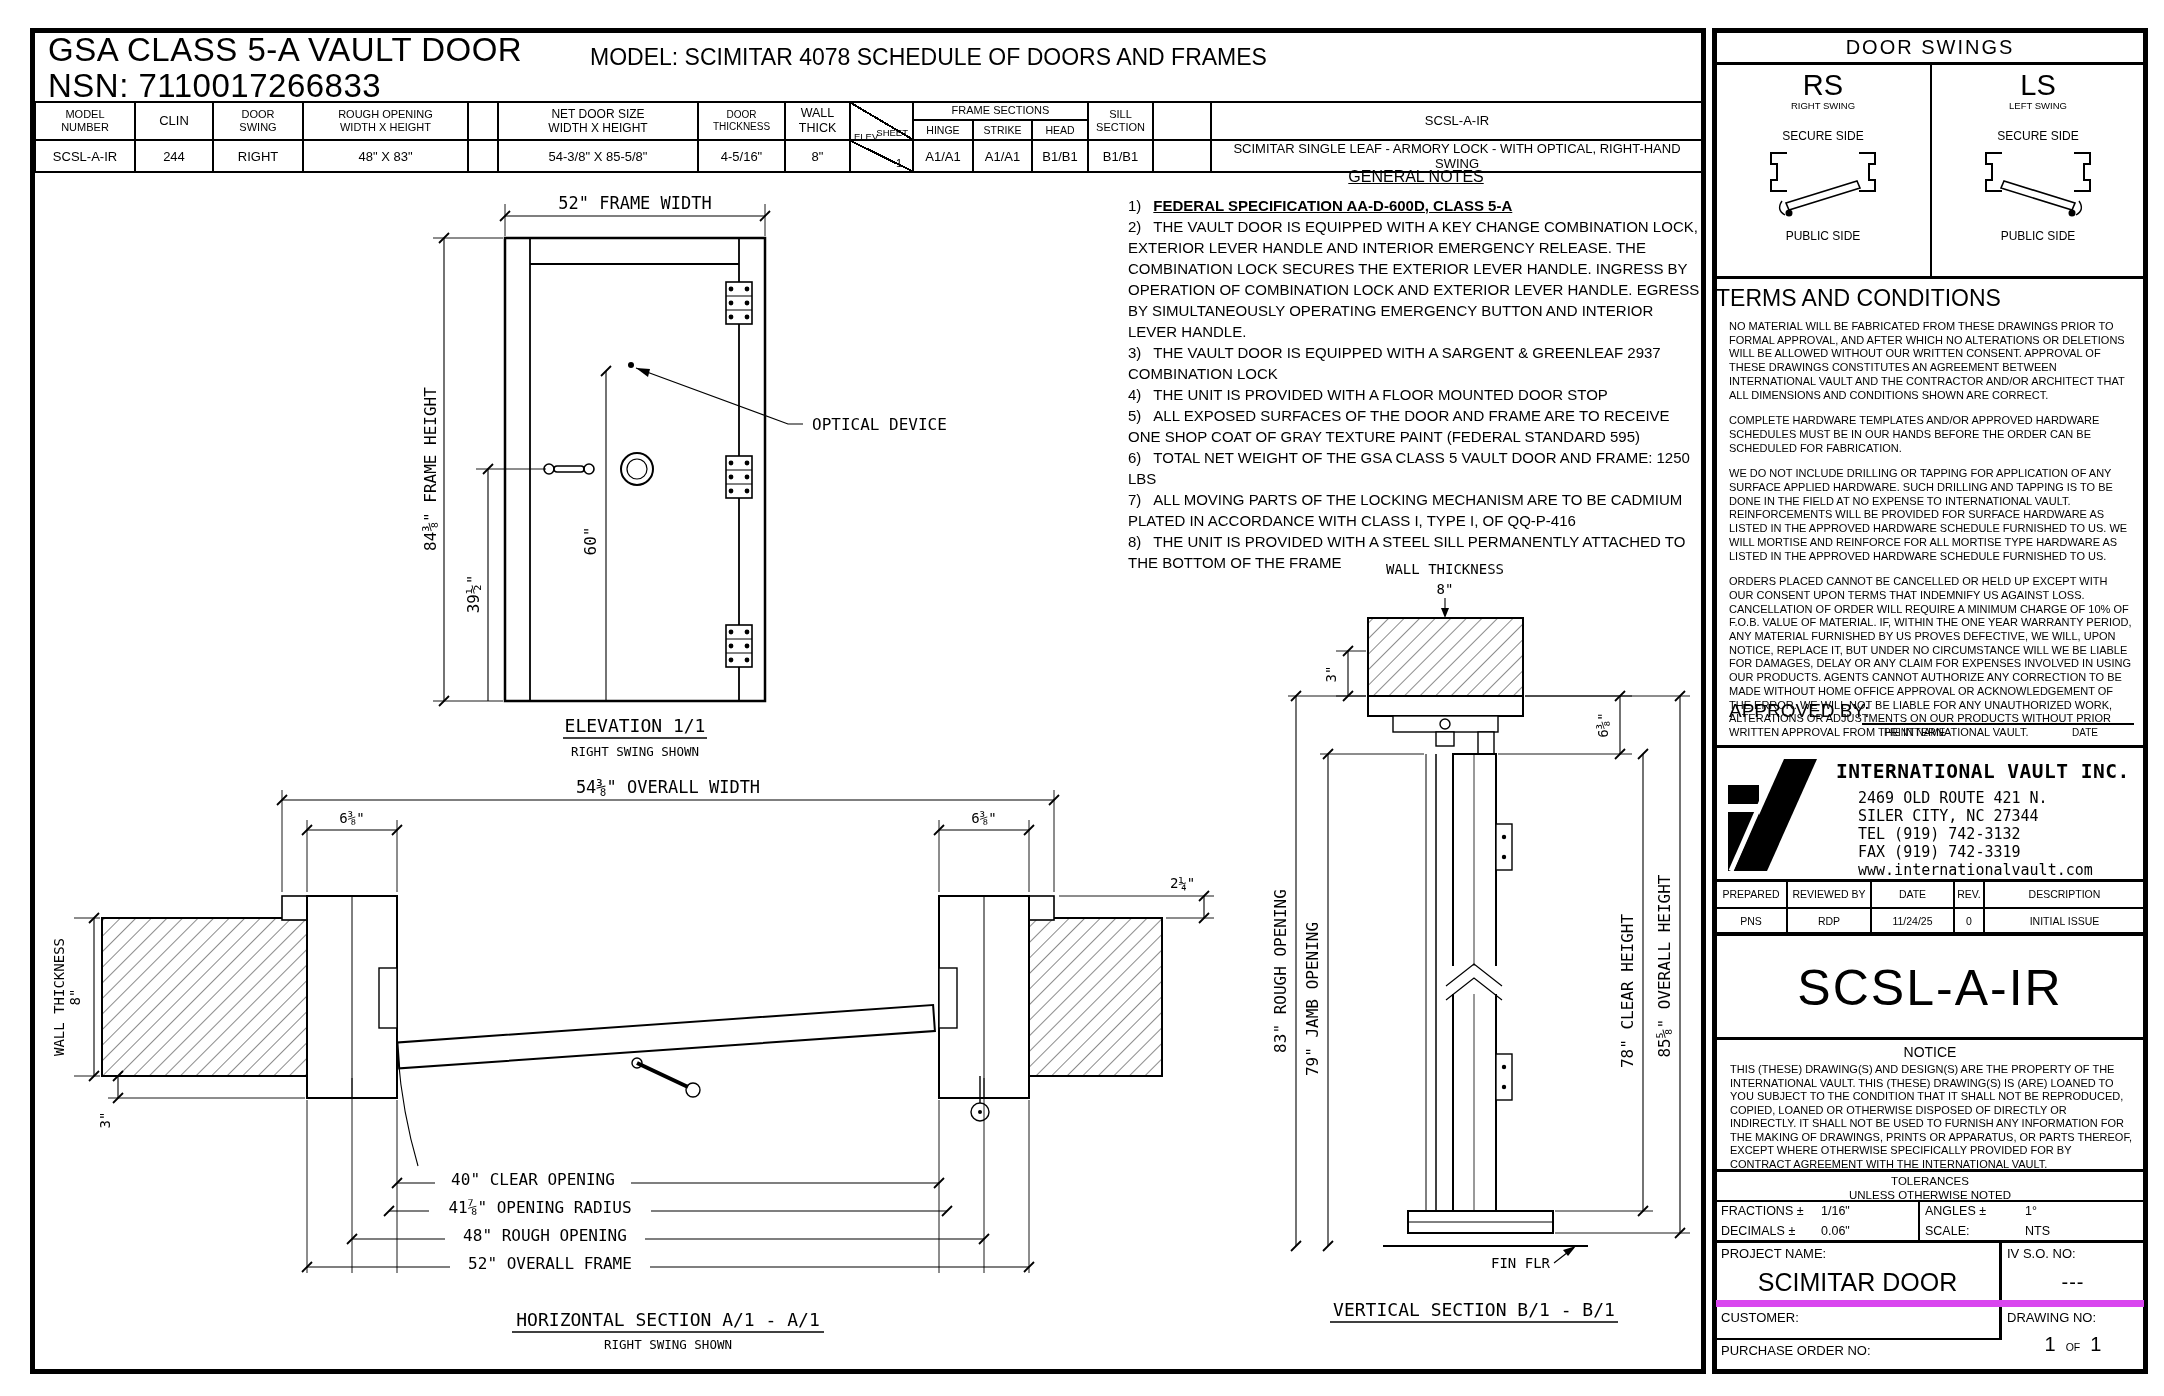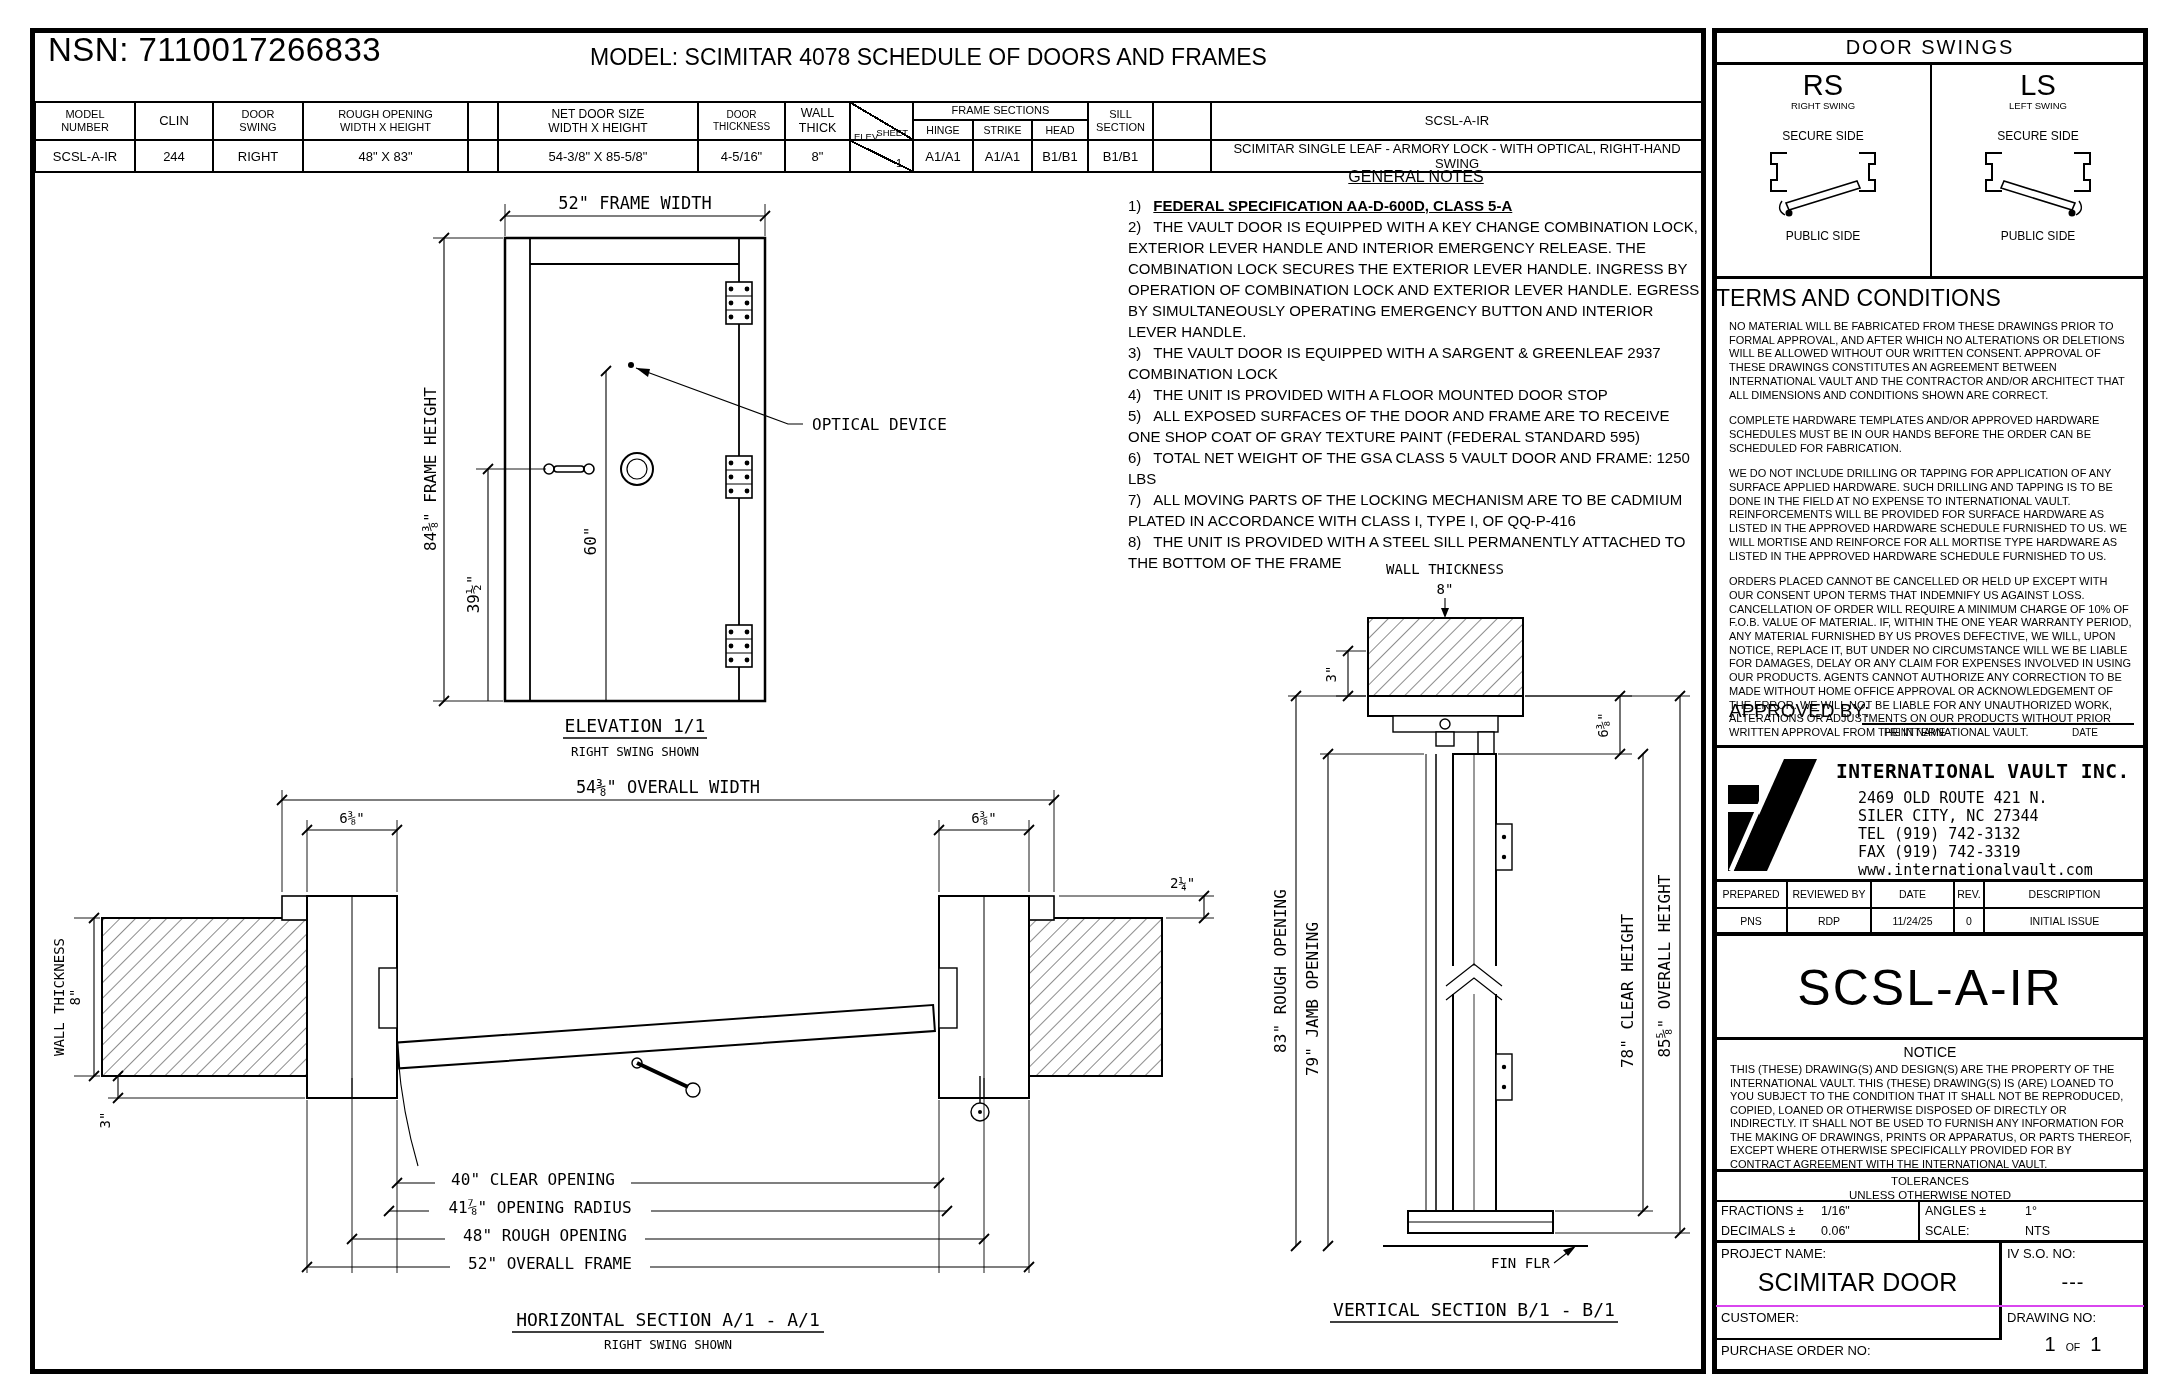--- a/index.html
+++ b/index.html
@@ -66,38 +66,39 @@
   .notice-title{text-align:center;font-size:14px;margin:4px 0 3px 0;}
   .notice-body{font-size:11px;line-height:13.5px;margin:0 12px 0 14px;text-align:left;}
   #tol-head{top:1172px;height:30px;border-bottom:2px solid #000;text-align:center;font-size:11.5px;line-height:14px;padding-top:2px;}
   .tolrow{left:1716px;width:428px;height:20px;display:flex;box-sizing:border-box;font-size:12.5px;line-height:19px;}
   #tol-row1{top:1202px;}
   #tol-row2{top:1222px;border-bottom:3px solid #000;height:21px;}
   .tol-left{width:204px;border-right:2px solid #000;box-sizing:border-box;display:flex;}
   .tol-right{flex:1;display:flex;}
   .tol-label{padding-left:5px;width:92px;}
   .tol-value{padding-left:8px;}
-  #project-row{top:1243px;height:64px;border-bottom:2px solid #d946ef;display:flex;}
+  #project-row{top:1243px;height:64px;border-bottom:7px solid #d946ef;display:flex;}
   #project-cell{width:286px;border-right:3px solid #000;box-sizing:border-box;}
   .blk-label{font-size:13px;padding:3px 0 0 5px;}
   #project-name{text-align:center;font-size:25px;margin-top:7px;}
   #so-cell{flex:1;}
   #so-value{text-align:center;font-size:20px;margin-top:10px;letter-spacing:1px;}
   #customer-cell{left:1716px;top:1307px;width:286px;height:33px;border-right:3px solid #000;border-bottom:2px solid #000;box-sizing:border-box;}
   #po-cell{left:1716px;top:1340px;width:286px;height:31px;box-sizing:border-box;}
   #drawing-cell{left:2002px;top:1307px;width:142px;height:64px;box-sizing:border-box;}
   #drawing-value{text-align:center;margin-top:8px;font-size:20px;}
   #drawing-value .of{font-size:10.5px;padding:0 10px;}
 </style>
 </head>
 <body>
 
 <div class="abs panel" style="left:30px;top:28px;width:1676px;height:1346px;"></div>
 
 <div class="abs" id="main-title">
+  <div>GSA CLASS 5-A VAULT DOOR</div>
   <div>NSN: 7110017266833</div>
 </div>
 <div class="abs" id="model-line">MODEL: SCIMITAR 4078 SCHEDULE OF DOORS AND FRAMES</div>
 
 <div class="abs" style="left:34px;top:101px;">
 <table class="sched">
   <colgroup>
     <col style="width:100px">
         <col style="width:78px">
         <col style="width:90px">

